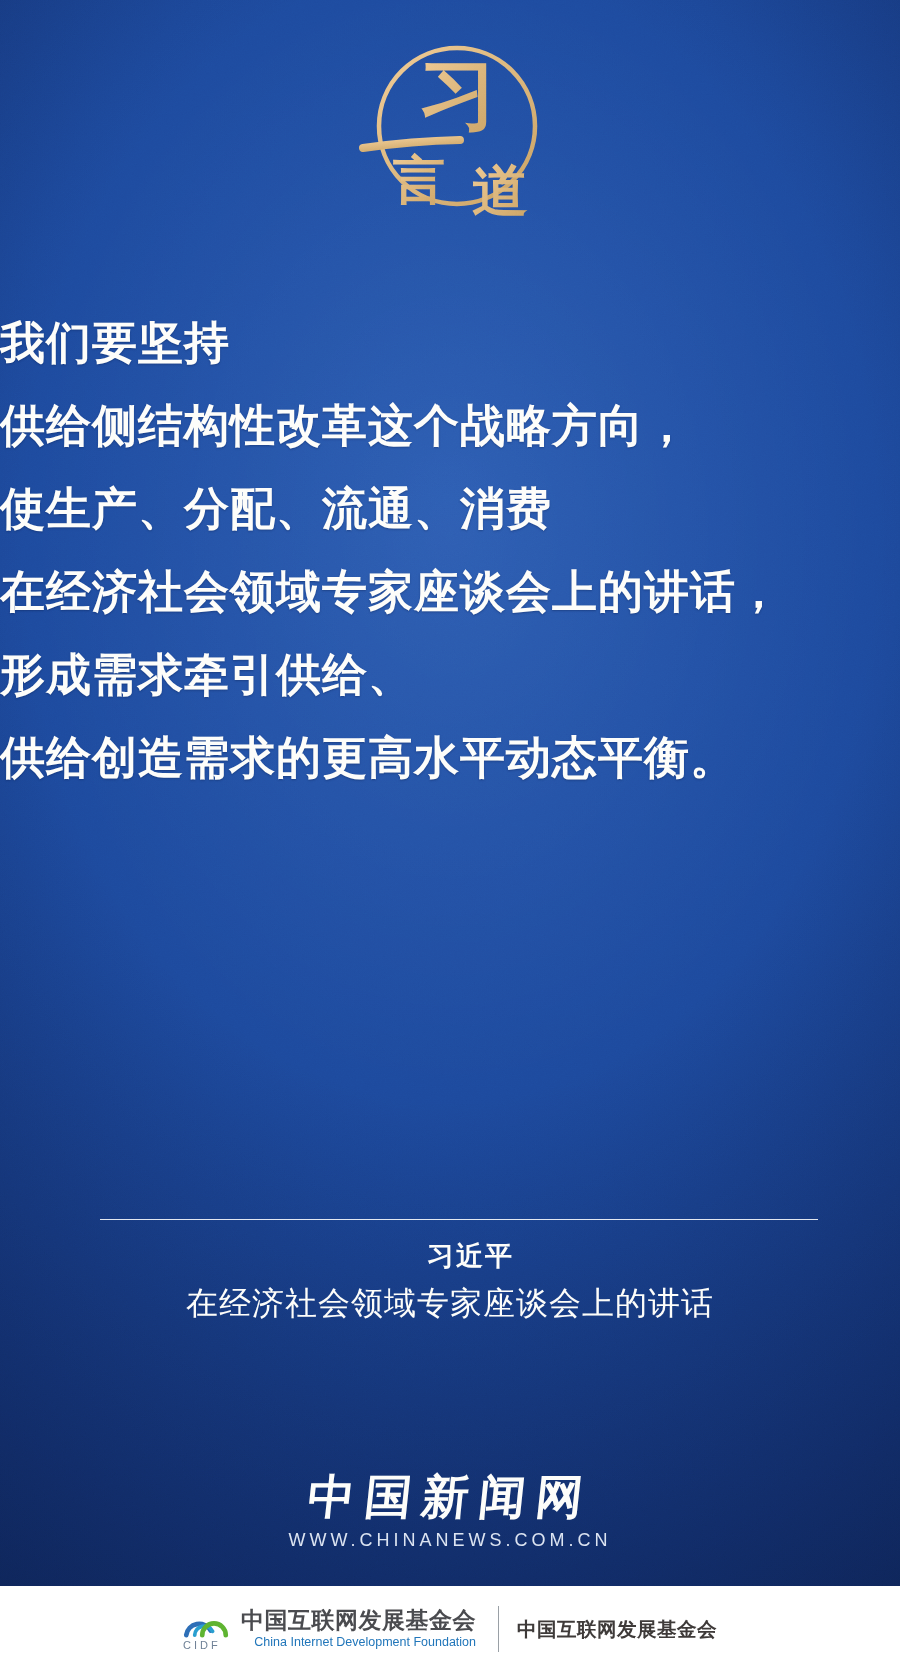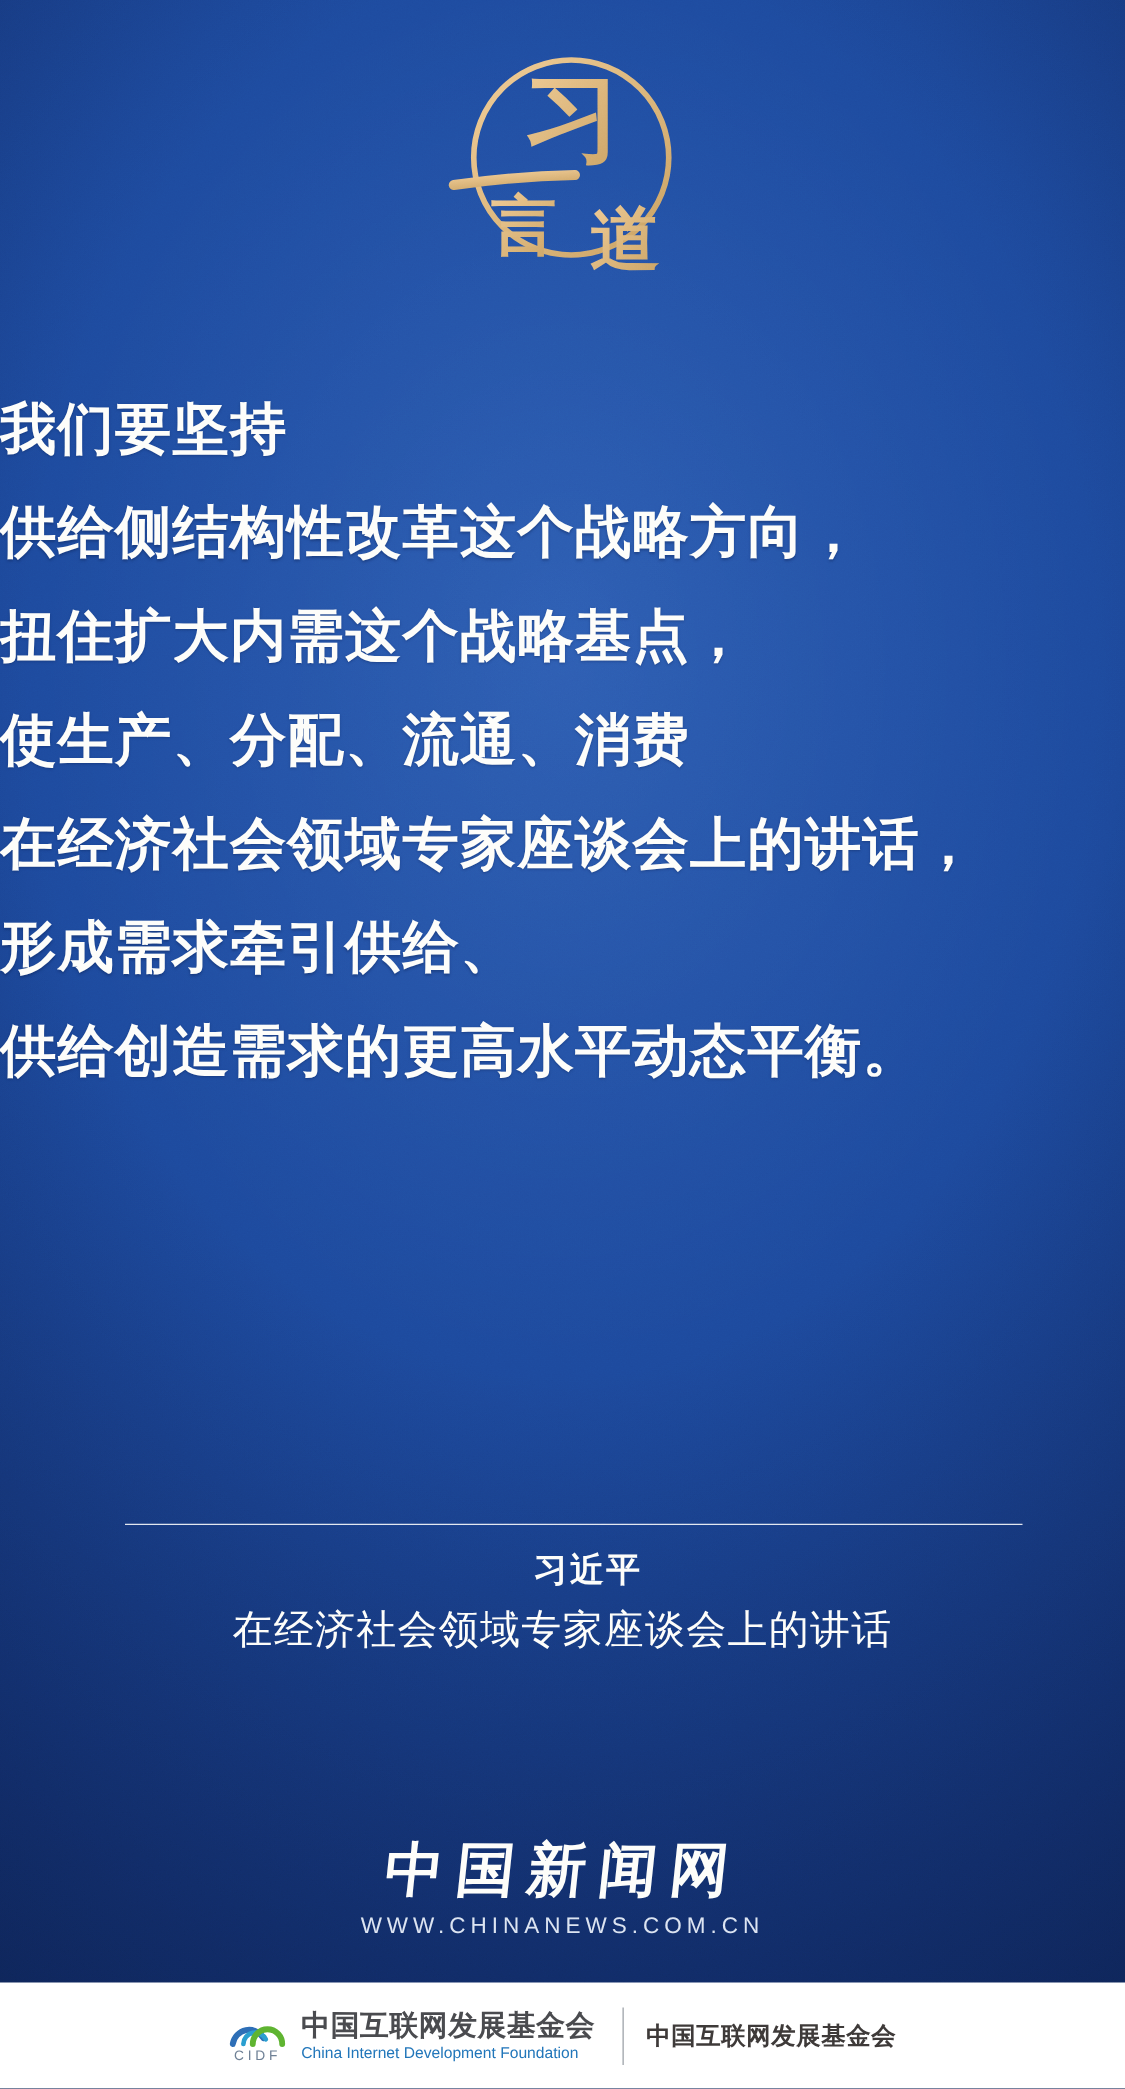--- a/index.html
+++ b/index.html
@@ -72,25 +72,25 @@
     margin-top:4px;font-size:18px;font-weight:normal;letter-spacing:4px;
     color:#dce4f2;
   }
   
   .footer{
     position:absolute;left:0;top:1586px;width:100%;height:85px;
     background:var(--footer-bg);
     display:flex;align-items:center;justify-content:center;
   }
   .cidf-lockup{display:flex;align-items:center;}
-  .cidf-mark{display:flex;flex-direction:column;align-items:center;margin-right:12px;}
+  .cidf-mark{display:flex;flex-direction:column;margin-right:12px;}
   .cidf-abbr{font-size:11px;letter-spacing:3px;color:#6f8196;margin-top:1px;font-weight:500;}
   .cidf-names{display:flex;flex-direction:column;}
   .cidf-cn{font-size:23px;font-weight:600;color:var(--footer-text);letter-spacing:.5px;line-height:26px;}
-  .cidf-en{font-size:12.5px;color:var(--footer-blue);line-height:16px;margin-top:1px;}
+  .cidf-en{font-size:12.5px;color:var(--footer-blue);line-height:16px;margin-top:1px;text-align:right;}
   .footer-divider{width:1px;height:46px;background:#9aa0a6;margin:0 18px 0 22px;}
   .support{display:flex;flex-direction:column;justify-content:center;}
   .support-line{font-size:19.5px;font-weight:700;color:var(--footer-text-dark);line-height:26px;letter-spacing:.5px;}
 </style>
 </head>
 <body>
 
 <div class="poster">
 
   <div class="vignette"></div>
@@ -105,21 +105,20 @@
     <circle cx="130" cy="104" r="78" fill="none" stroke="url(#goldg)" stroke-width="4.5"></circle>
     <path d="M36,126 Q85,119 133,118" fill="none" stroke="url(#goldg)" stroke-width="8" stroke-linecap="round"></path>
     <text x="131" y="99" font-size="78" text-anchor="middle" fill="url(#goldg)" font-family="'DejaVu Serif','Liberation Serif',serif" font-weight="bold">习</text>
     <text x="92" y="176" font-size="52" text-anchor="middle" fill="url(#goldg)" font-family="'DejaVu Serif','Liberation Serif',serif" font-weight="bold">言</text>
     <text x="173" y="188" font-size="56" text-anchor="middle" fill="url(#goldg)" font-family="'DejaVu Serif','Liberation Serif',serif" font-weight="bold">道</text>
   </svg>
 
   <div class="quote">
     <div class="quote-line">我们要坚持</div>
     <div class="quote-line">供给侧结构性改革这个战略方向，</div>
-    <div class="quote-line">扭住扩大内需这个战略基点，</div>
     <div class="quote-line">使生产、分配、流通、消费</div>
     <div class="quote-line">在经济社会领域专家座谈会上的讲话，</div>
     <div class="quote-line">形成需求牵引供给、</div>
     <div class="quote-line">供给创造需求的更高水平动态平衡。</div>
   </div>
 
   <div class="attr-divider"></div>
   <div class="attribution">
     <div class="attr-author">习近平</div>
     <div class="attr-source">在经济社会领域专家座谈会上的讲话</div>

